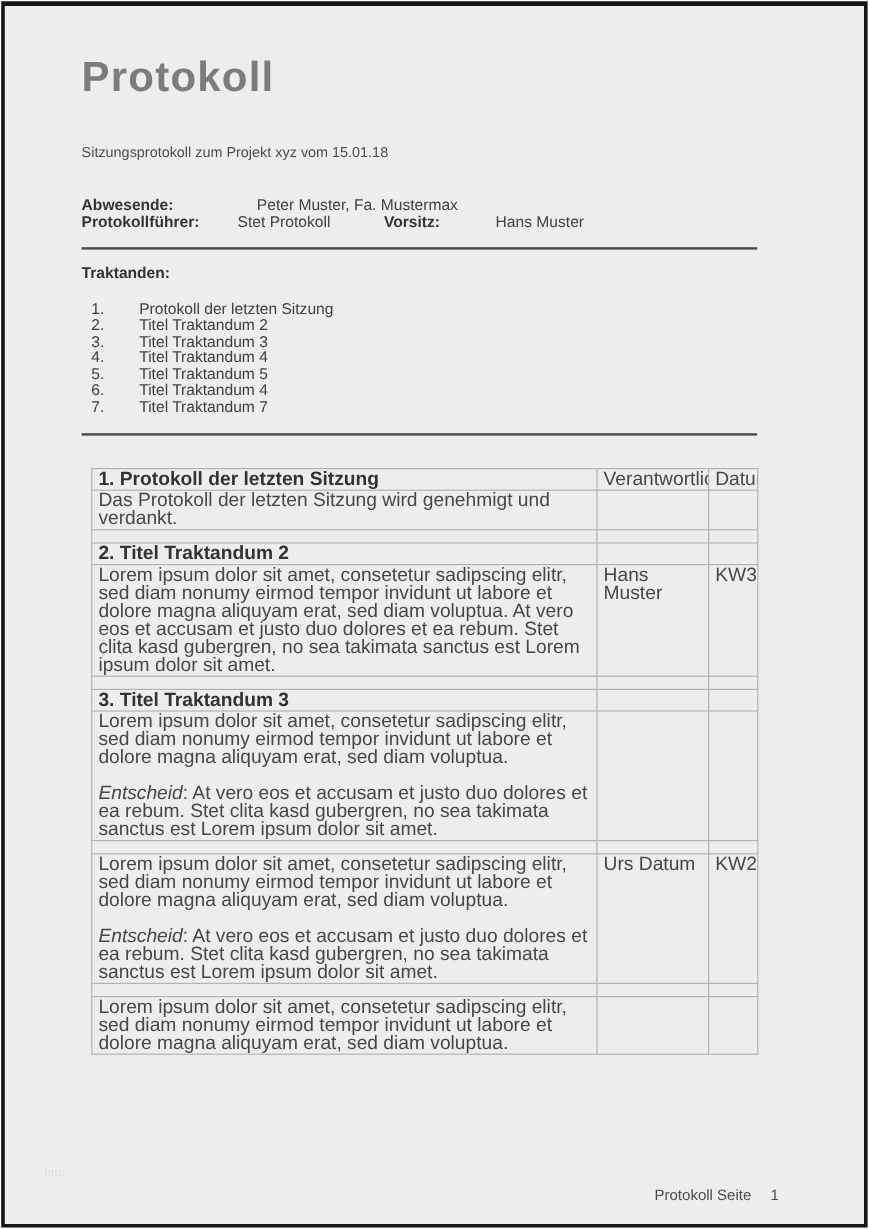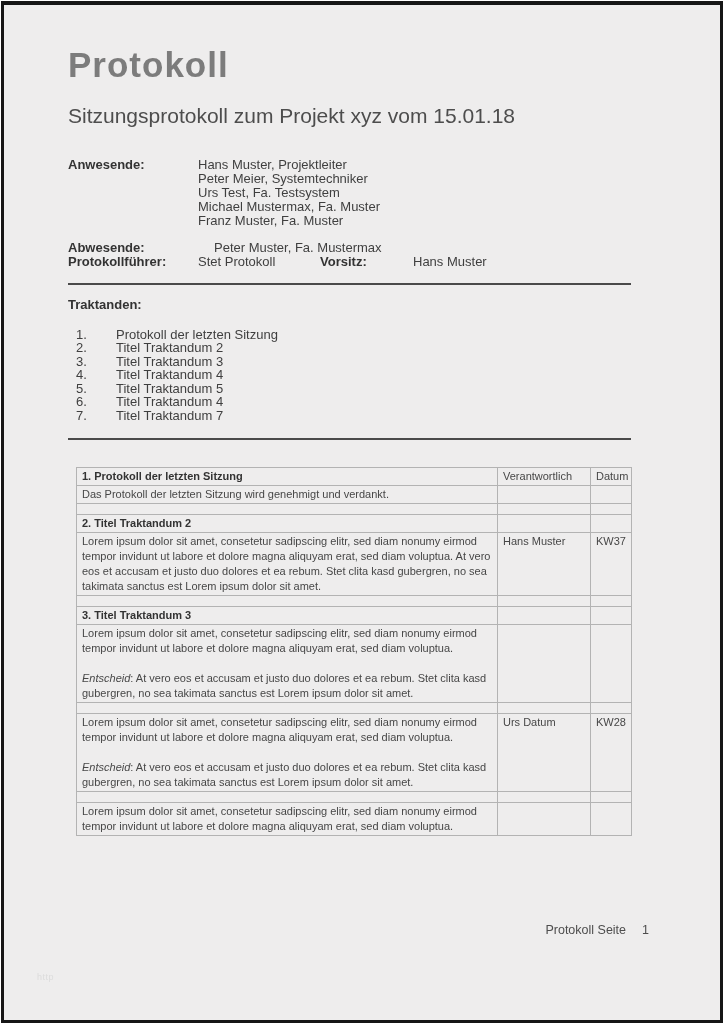--- a/index.html
+++ b/index.html
@@ -12,80 +12,70 @@
     position:absolute;inset:1px;box-sizing:border-box;
     border:3px solid #161616;border-top-width:4px;
     background:#eeeded;overflow:hidden;
   }
   .content{position:absolute;left:64px;top:0;width:563px;}
 
   .doc-title{
     margin:41px 0 0 0;font-size:35px;font-weight:bold;
     color:#7c7c7c;letter-spacing:1px;line-height:1.08;
   }
-  .subtitle{margin-top:20px;font-size:21px;color:#4d4d4d;}
+  .subtitle{margin-top:36px;font-size:12px;color:#4d4d4d;}
 
   .info{margin-top:30px;font-size:13px;line-height:14px;color:#3f3f3f;}
   .row2{display:grid;grid-template-columns:130px 1fr;}
   .row4{display:grid;grid-template-columns:130px 122px 93px 1fr;}
   .lbl{font-weight:bold;color:#333333;}
   .mt13{margin-top:13px;gap:16px;}
   .mt18{}
 
   .rule{margin-top:14px;border-top:2px solid #4a4a4a;height:0;width:563px;}
   .rule.second{margin-top:16px;}
 
   .trk-label{margin-top:12px;font-size:13px;font-weight:bold;color:#333333;}
   .trk-list{margin-top:16px;margin-left:8px;font-size:13px;line-height:13.5px;color:#3f3f3f;}
   .trk-item{display:grid;grid-template-columns:40px 1fr;}
 
   table.minutes{
     margin:27px 0 0 8px;border-collapse:collapse;width:555px;
-    table-layout:fixed;font-size:11px;line-height:15px;color:#474747;
+    table-layout:fixed;font-size:16px;line-height:15px;color:#474747;
   }
   table.minutes td{
     border:1px solid #b3b3b3;padding:1px 5px;vertical-align:top;
     overflow:hidden;
   }
   table.minutes td.sec-title{font-weight:bold;color:#333333;}
   table.minutes td.colhead{font-weight:normal;color:#474747;}
   table.minutes tr.spacer td{height:10px;padding:0 5px;}
   .para + .para{margin-top:15px;}
 
   .footer{
-    position:absolute;top:918px;right:71px;
+    position:absolute;top:984px;right:71px;
     font-size:12.5px;color:#4d4d4d;
   }
   .footer .pagenum{margin-left:16px;}
   .watermark{
     position:absolute;left:33px;top:967px;
     font-size:9px;color:#dcdcdc;letter-spacing:.5px;
   }
 </style>
 </head>
 <body>
 
 <div class="page">
   <div class="content">
 
     <h1 class="doc-title">Protokoll</h1>
 
     <div class="subtitle">Sitzungsprotokoll zum Projekt xyz vom 15.01.18</div>
 
     <div class="info">
-      <div class="row2">
-        <span class="lbl">Anwesende:</span>
-        <div>
-            <div>Hans Muster, Projektleiter</div>
-            <div>Peter Meier, Systemtechniker</div>
-            <div>Urs Test, Fa. Testsystem</div>
-            <div>Michael Mustermax, Fa. Muster</div>
-            <div>Franz Muster, Fa. Muster</div>
-          </div>
-      </div>
       <div class="row2 mt13">
         <span class="lbl">Abwesende:</span>
         <span>Peter Muster, Fa. Mustermax</span>
       </div>
       <div class="row4 mt18">
         <span class="lbl">Protokollführer:</span>
         <span>Stet Protokoll</span>
         <span class="lbl">Vorsitz:</span>
         <span>Hans Muster</span>
       </div>

